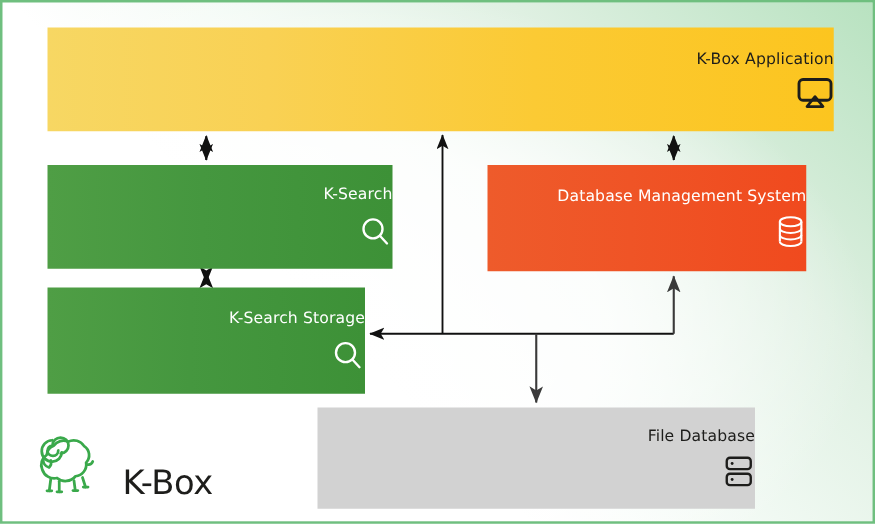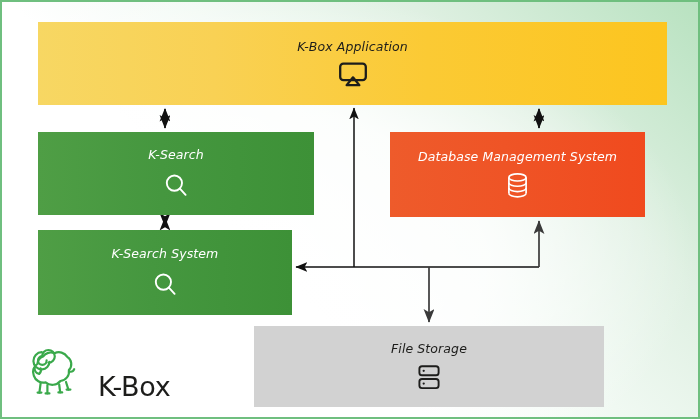--- a/index.html
+++ b/index.html
@@ -29,24 +29,23 @@
     left: 0; top: 0; right: 0; bottom: 0;
     background: radial-gradient(ellipse 92% 86% at 28% 62%, rgba(255,255,255,0.96) 0%, rgba(255,255,255,0.82) 45%, rgba(255,255,255,0.0) 78%);
     pointer-events: none;
   }
 
   .node {
     position: absolute;
     box-sizing: border-box;
     display: flex;
     flex-direction: column;
-    align-items: center;
+    align-items: flex-end;
     justify-content: center;
     z-index: 3;
-    font-style: italic;
   }
   .node .label {
     font-size: 12.5px;
     letter-spacing: 0.1px;
     line-height: 1.1;
     white-space: nowrap;
   }
   .node .node-icon {
     margin-top: 9px;
     display: block;
@@ -156,21 +155,21 @@
     <span class="label">K-Search</span>
     <span class="node-icon">
       <svg width="28" height="28" viewBox="0 0 28 28">
         <circle cx="12.4" cy="12.1" r="7.6" fill="none" stroke="#ffffff" stroke-width="1.9"></circle>
         <line x1="17.9" y1="17.6" x2="23.6" y2="23.8" stroke="#ffffff" stroke-width="1.9" stroke-linecap="round"></line>
       </svg>
     </span>
   </div>
 
   <div class="node" id="node-ksengine">
-    <span class="label">K-Search System</span>
+    <span class="label">K-Search Storage</span>
     <span class="node-icon">
       <svg width="28" height="28" viewBox="0 0 28 28">
         <circle cx="12.4" cy="12.1" r="7.6" fill="none" stroke="#ffffff" stroke-width="1.9"></circle>
         <line x1="17.9" y1="17.6" x2="23.6" y2="23.8" stroke="#ffffff" stroke-width="1.9" stroke-linecap="round"></line>
       </svg>
     </span>
   </div>
 
   <div class="node" id="node-dbms">
     <span class="label">Database Management System</span>
@@ -180,21 +179,21 @@
         <path d="M3.9 5.4 L3.9 21.2" fill="none" stroke="#ffffff" stroke-width="1.7"></path>
         <path d="M21.1 5.4 L21.1 21.2" fill="none" stroke="#ffffff" stroke-width="1.7"></path>
         <path d="M3.9 21.2 a8.6 3.6 0 0 0 17.2 0" fill="none" stroke="#ffffff" stroke-width="1.7"></path>
         <path d="M3.9 10.7 a8.6 3.6 0 0 0 17.2 0" fill="none" stroke="#ffffff" stroke-width="1.6"></path>
         <path d="M3.9 16.0 a8.6 3.6 0 0 0 17.2 0" fill="none" stroke="#ffffff" stroke-width="1.6"></path>
       </svg>
     </span>
   </div>
 
   <div class="node" id="node-storage">
-    <span class="label">File Storage</span>
+    <span class="label">File Database</span>
     <span class="node-icon">
       <svg width="26" height="27" viewBox="0 0 26 27">
         <rect x="3.4" y="2.2" width="19.2" height="9.1" rx="2.6" ry="2.6" fill="none" stroke="#1d1d1b" stroke-width="1.9"></rect>
         <circle cx="7.7" cy="6.8" r="1.15" fill="#1d1d1b"></circle>
         <rect x="3.4" y="15.0" width="19.2" height="9.1" rx="2.6" ry="2.6" fill="none" stroke="#1d1d1b" stroke-width="1.9"></rect>
         <circle cx="7.7" cy="19.6" r="1.15" fill="#1d1d1b"></circle>
       </svg>
     </span>
   </div>
 

